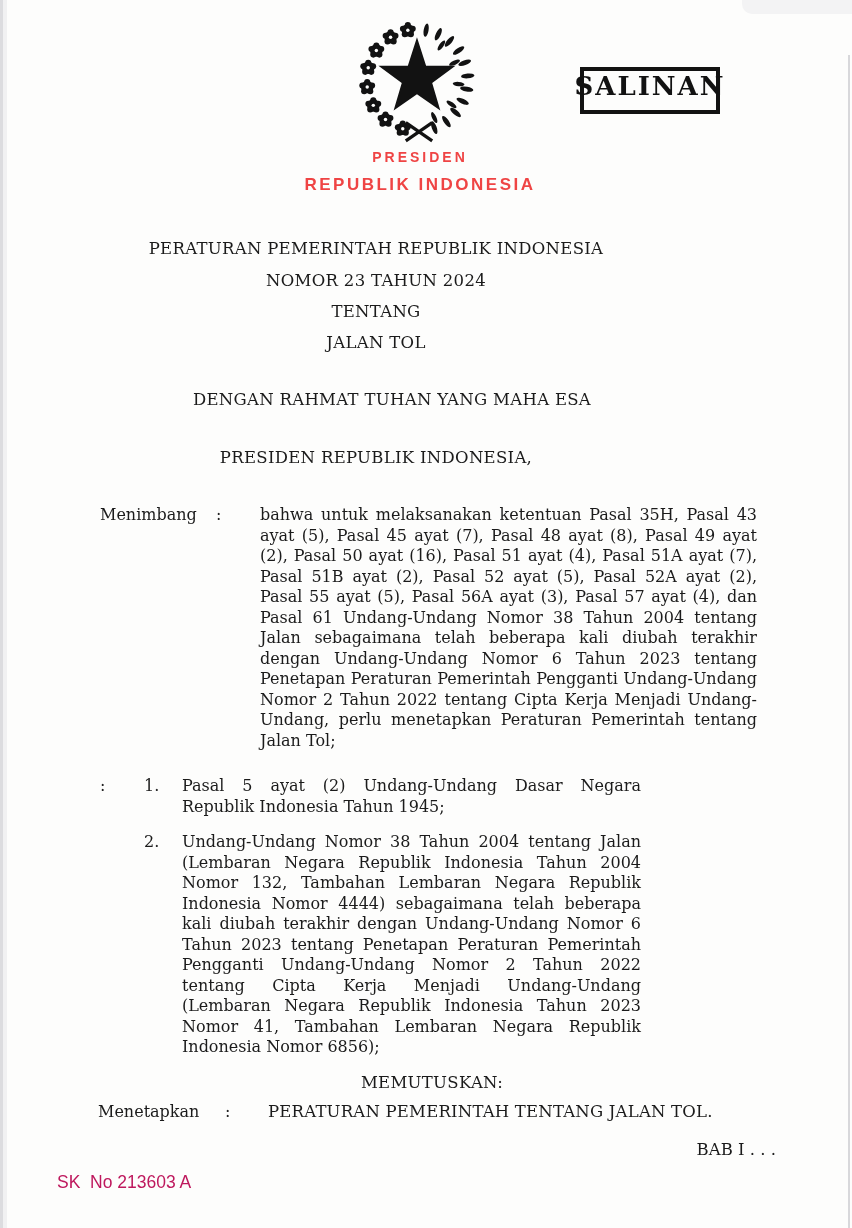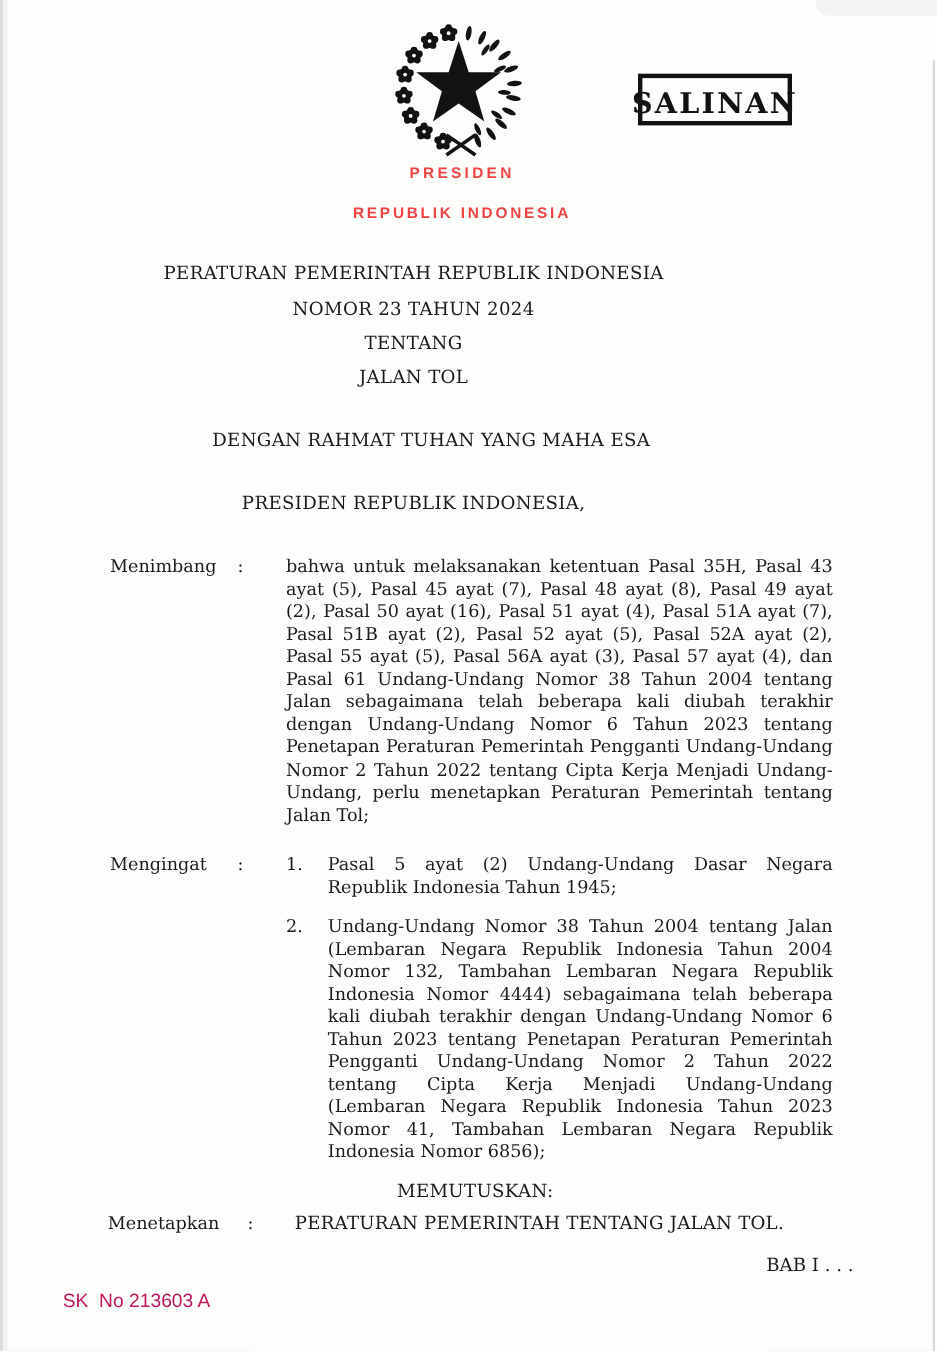--- a/index.html
+++ b/index.html
@@ -18,25 +18,25 @@
   .edge-right{position:absolute;right:2px;top:55px;width:2px;height:1173px;background:#d8d8db;}
   .corner-tr{position:absolute;right:0;top:0;width:110px;height:14px;background:#f3f3f4;border-bottom-left-radius:10px;}
 
   
   .emblem{position:absolute;left:353px;top:14px;width:132px;height:136px;}
   .org{
     position:absolute;left:0;top:149px;width:840px;text-align:center;
     font-family:"Liberation Sans", sans-serif;font-weight:bold;color:#ef4444;
   }
   .org .l1{font-size:14px;letter-spacing:3px;}
-  .org .l2{font-size:14px;letter-spacing:2.5px;margin-top:20px;}
+  .org .l2{font-size:17px;letter-spacing:2.5px;margin-top:10px;}
   .stamp{
     position:absolute;left:580px;top:67px;width:140px;height:47px;
     border:4px solid #121212;box-sizing:border-box;background:#fdfdfc;
-    display:flex;align-items:flex-end;justify-content:center;
+    display:flex;align-items:flex-start;justify-content:center;
     font-family:"DejaVu Serif", serif;font-weight:bold;font-size:26px;letter-spacing:2px;color:#121212;
   }
 
   
   .cline{position:absolute;left:0;width:752px;text-align:center;font-size:16.5px;letter-spacing:0.3px;white-space:nowrap;}
   .t1{top:239px;}
   .t2{top:271px;}
   .t3{top:302px;}
   .t4{top:333px;}
   .invocation{top:390px;padding-left:16px;}
@@ -198,21 +198,20 @@
   <div class="cline invocation">DENGAN RAHMAT TUHAN YANG MAHA ESA</div>
   <div class="cline authority">PRESIDEN REPUBLIK INDONESIA,</div>
 
   <div class="sec menimbang">
     <div class="sec-label">Menimbang</div>
     <div class="sec-colon">:</div>
     <div class="sec-body">bahwa untuk melaksanakan ketentuan Pasal 35H, Pasal 43 ayat (5), Pasal 45 ayat (7), Pasal 48 ayat (8), Pasal 49 ayat (2), Pasal 50 ayat (16), Pasal 51 ayat (4), Pasal 51A ayat (7), Pasal 51B ayat (2), Pasal 52 ayat (5), Pasal 52A ayat (2), Pasal 55 ayat (5), Pasal 56A ayat (3), Pasal 57 ayat (4), dan Pasal 61 Undang-Undang Nomor 38 Tahun 2004 tentang Jalan sebagaimana telah beberapa kali diubah terakhir dengan Undang-Undang Nomor 6 Tahun 2023 tentang Penetapan Peraturan Pemerintah Pengganti Undang-Undang Nomor 2 Tahun 2022 tentang Cipta Kerja Menjadi Undang-Undang, perlu menetapkan Peraturan Pemerintah tentang Jalan Tol;</div>
   </div>
 
   <div class="sec mengingat">
-    <div class="sec-label">Mengingat</div>
     <div class="sec-colon">:</div>
     <div class="sec-body">
       <div class="m-item">
         <div class="m-num">1.</div>
         <div class="m-text">Pasal 5 ayat (2) Undang-Undang Dasar Negara Republik Indonesia Tahun 1945;</div>
       </div>
       <div class="m-item">
         <div class="m-num">2.</div>
         <div class="m-text">Undang-Undang Nomor 38 Tahun 2004 tentang Jalan (Lembaran Negara Republik Indonesia Tahun 2004 Nomor 132, Tambahan Lembaran Negara Republik Indonesia Nomor 4444) sebagaimana telah beberapa kali diubah terakhir dengan Undang-Undang Nomor 6 Tahun 2023 tentang Penetapan Peraturan Pemerintah Pengganti Undang-Undang Nomor 2 Tahun 2022 tentang Cipta Kerja Menjadi Undang-Undang (Lembaran Negara Republik Indonesia Tahun 2023 Nomor 41, Tambahan Lembaran Negara Republik Indonesia Nomor 6856);</div>
       </div>

